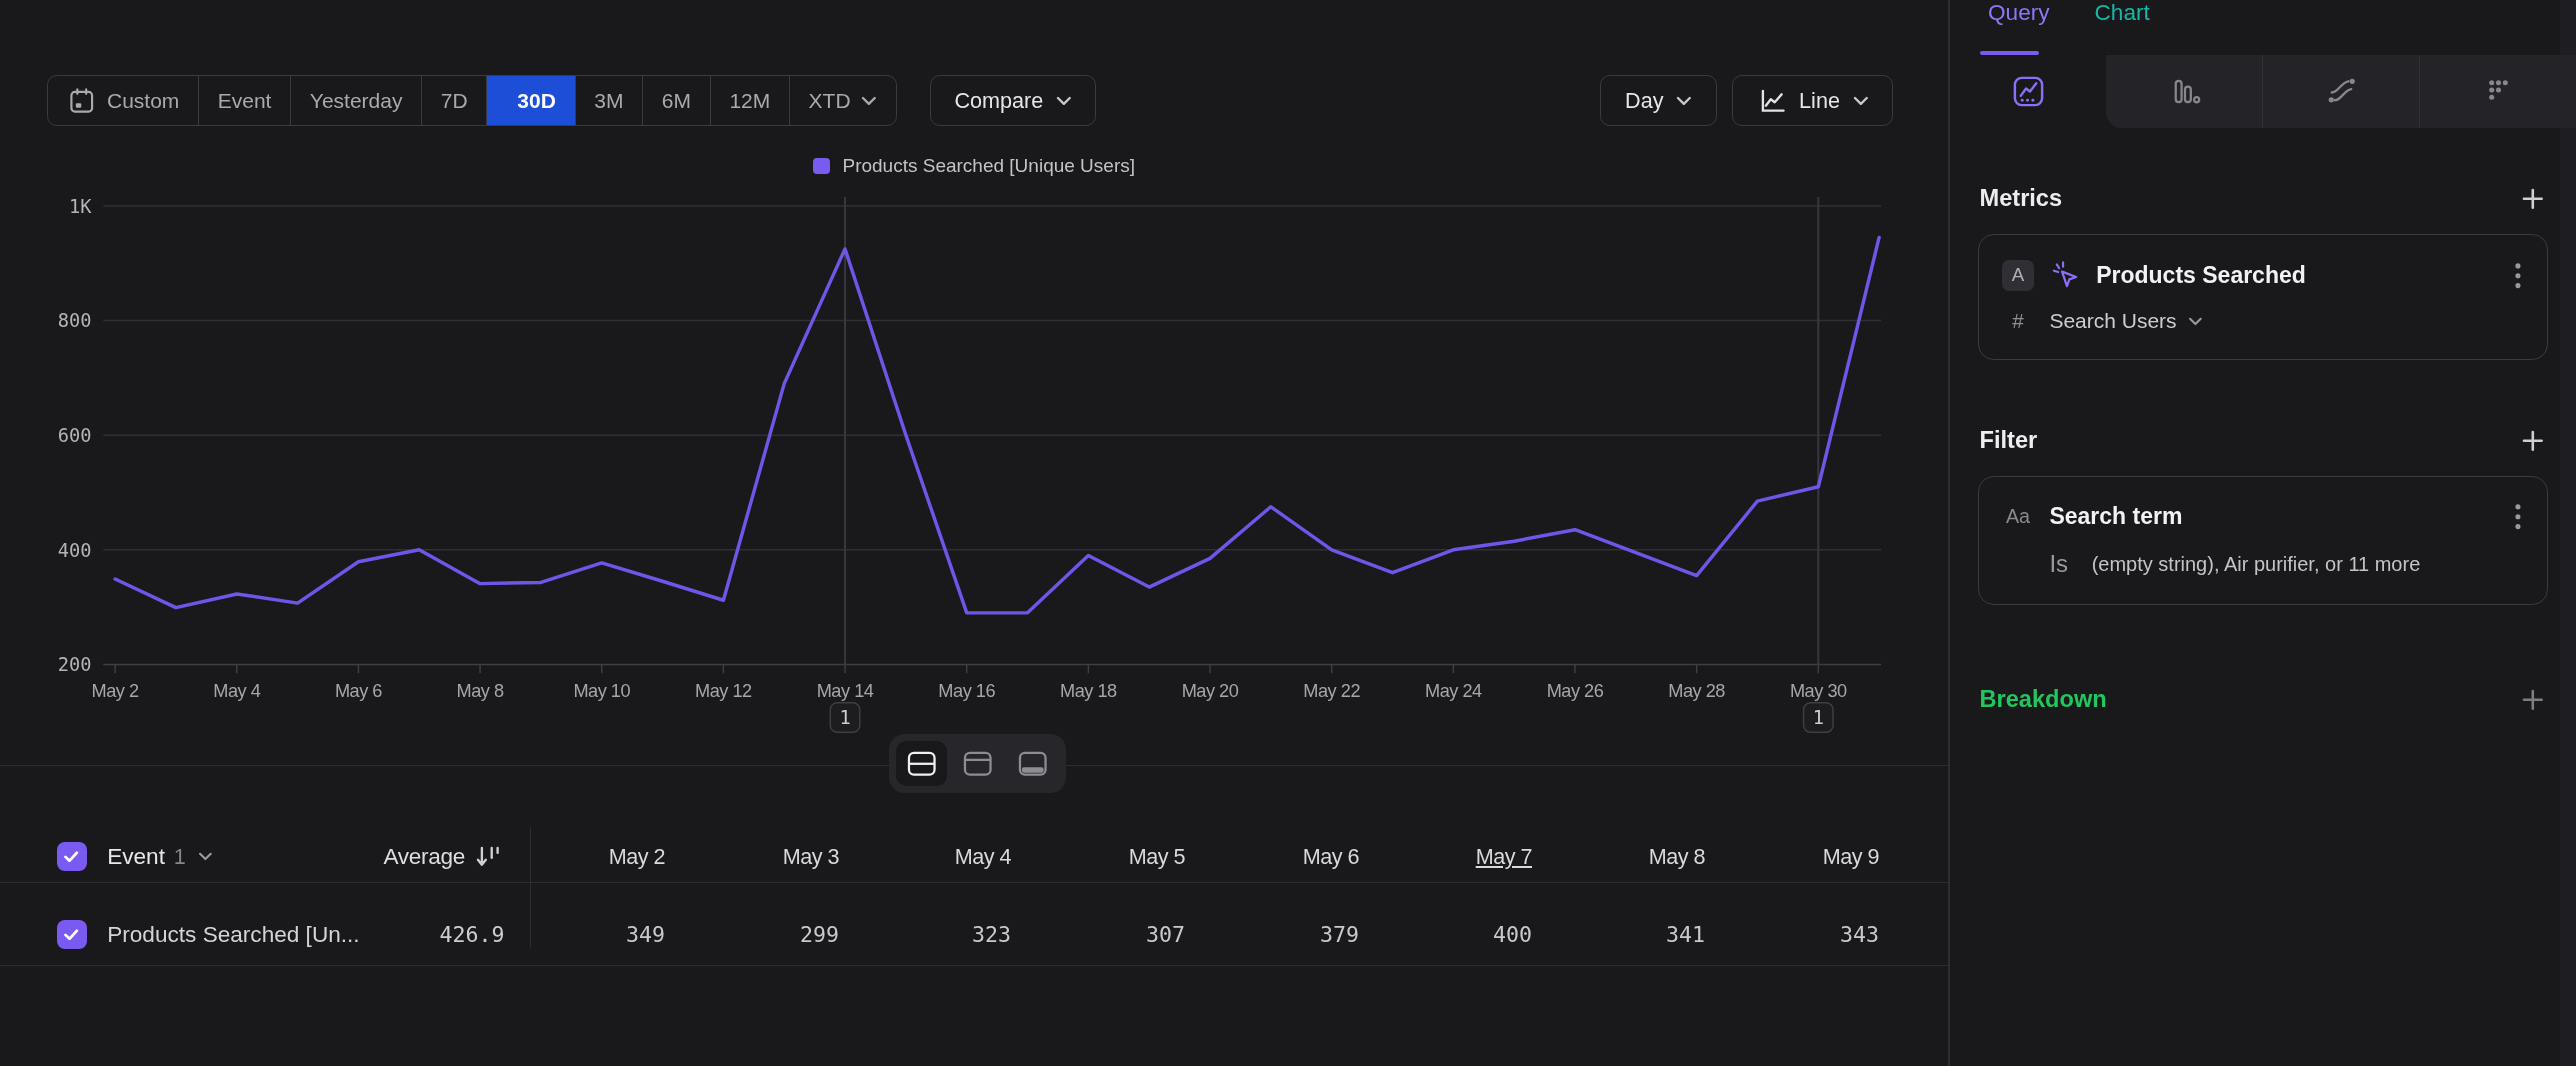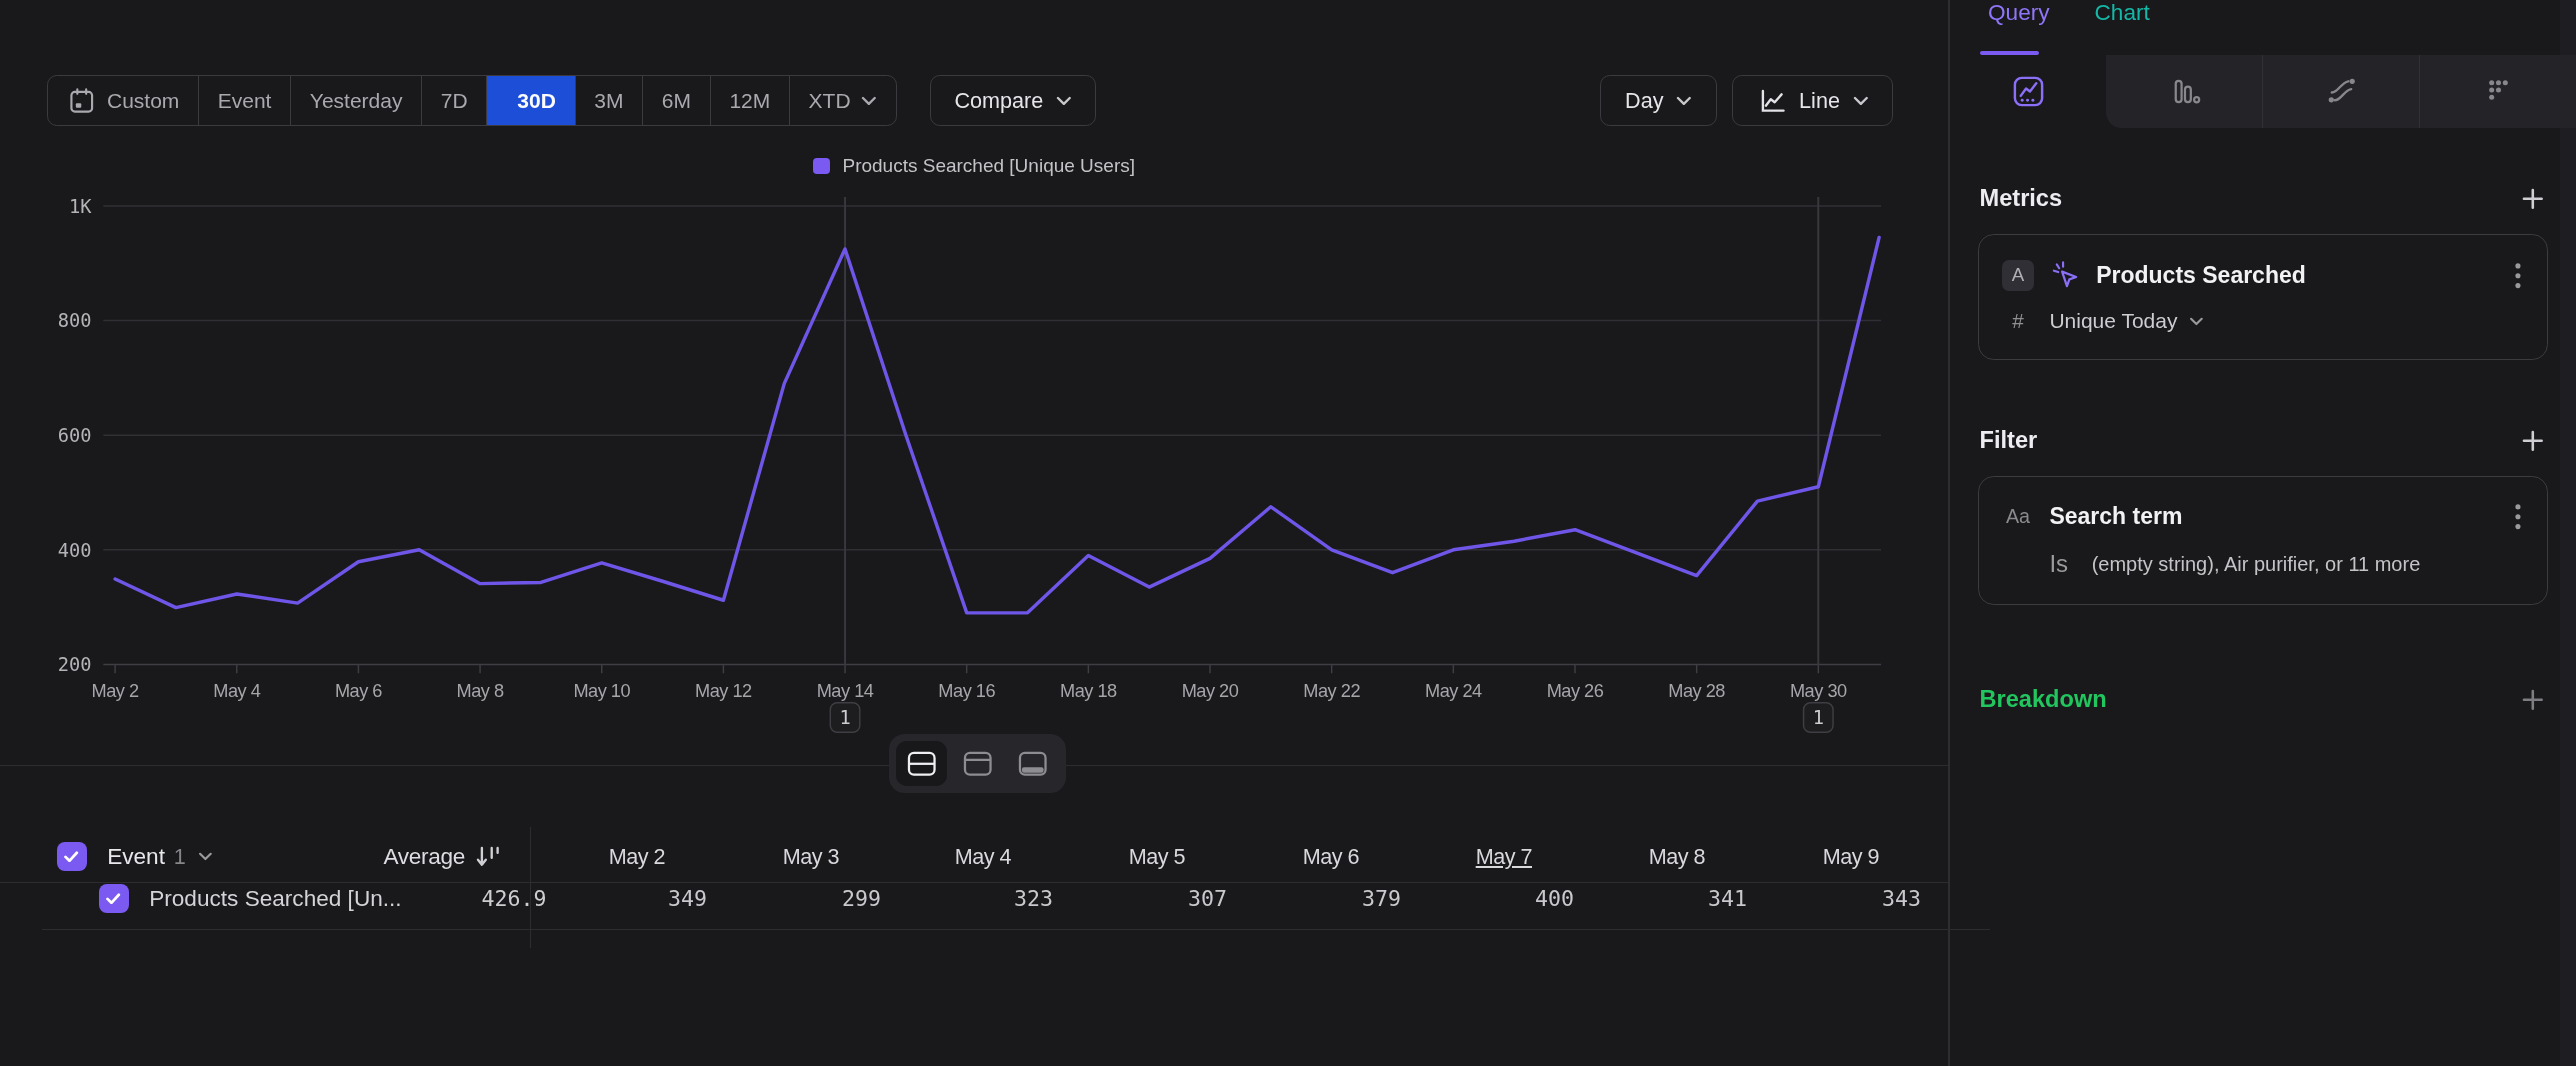--- a/index.html
+++ b/index.html
@@ -29,21 +29,21 @@
   .chart-svg { position:absolute; left:0; top:138px; }
 
   .hdivider { position:absolute; top:765px; left:0; width:1948px; height:0; border-top:1.5px solid #2c2c31; }
 
   .layout-pill { position:absolute; top:734px; left:889px; background:#26262b; border-radius:15.7px; padding:6.9px; display:flex; gap:4.9px; z-index:2; }
   .layout-btn { width:51px; height:45px; border-radius:10.8px; display:flex; align-items:center; justify-content:center; color:#8d8d92; cursor:pointer; }
   .layout-btn.active { background:#18181b; color:#f0f0f4; }
 
   
   .thead { position:absolute; left:0; top:831px; width:1948px; height:52px; border-bottom:1.5px solid #2c2c31; }
-  .trow  { position:absolute; left:0; top:868px; width:1948px; height:62px; border-bottom:1.5px solid #2c2c31;margin-left:42px; }
+  .trow  { position:absolute; left:0; top:904px; width:1948px; height:62px; border-bottom:1.5px solid #2c2c31; }
   .tleft { position:absolute; left:0; top:0; bottom:0; width:530px; display:flex; align-items:center; padding:0 25.6px 0 57px; }
   .vdiv  { position:absolute; left:530px; top:827px; height:121px; width:0; border-left:1.5px solid #2c2c31; }
   .cbx { width:29.5px; height:29.5px; border-radius:7.9px; display:flex; align-items:center; justify-content:center; margin-right:20.7px; flex:none; cursor:pointer; }
   .event-label { font-size:22.6px; color:#e8e8ec; font-weight:500; }
   .event-count { font-size:21.6px; color:#85858a; margin-left:8.9px; }
   .tleft .chev { margin-left:11.8px; color:#9a9a9e; display:flex; }
   .spacer { flex:1; }
   .avg-label { font-size:22.6px; color:#dedee2; font-weight:500; margin-right:9.8px; letter-spacing:-0.3px; }
   .row-label { font-size:22.6px; color:#d4d4d8; }
   .avg-value { font-size:21.6px; color:#cdcdd1; }
@@ -380,21 +380,21 @@
         <span class="kebab">
             <svg width="7.9" height="31.5" viewBox="0 0 8 32">
               <circle cx="4" cy="6" r="2.6" fill="currentColor"></circle>
               <circle cx="4" cy="16" r="2.6" fill="currentColor"></circle>
               <circle cx="4" cy="26" r="2.6" fill="currentColor"></circle>
             </svg>
           </span>
       </div>
       <div class="card-row2">
         <span class="row2-prefix">#</span>
-        <span class="measure">Unique Today</span>
+        <span class="measure">Search Users</span>
         <span class="chev">
             <svg width="14.8" height="8.9" viewBox="0 0 16 10">
               <path d="M2 2 L8 8 L14 2" fill="none" stroke="currentColor" stroke-width="2.4" stroke-linecap="round" stroke-linejoin="round"></path>
             </svg>
           </span>
       </div>
     </div>
 
     <div class="section-head" style="margin-top:67px;">
       <span class="h">Filter</span>

